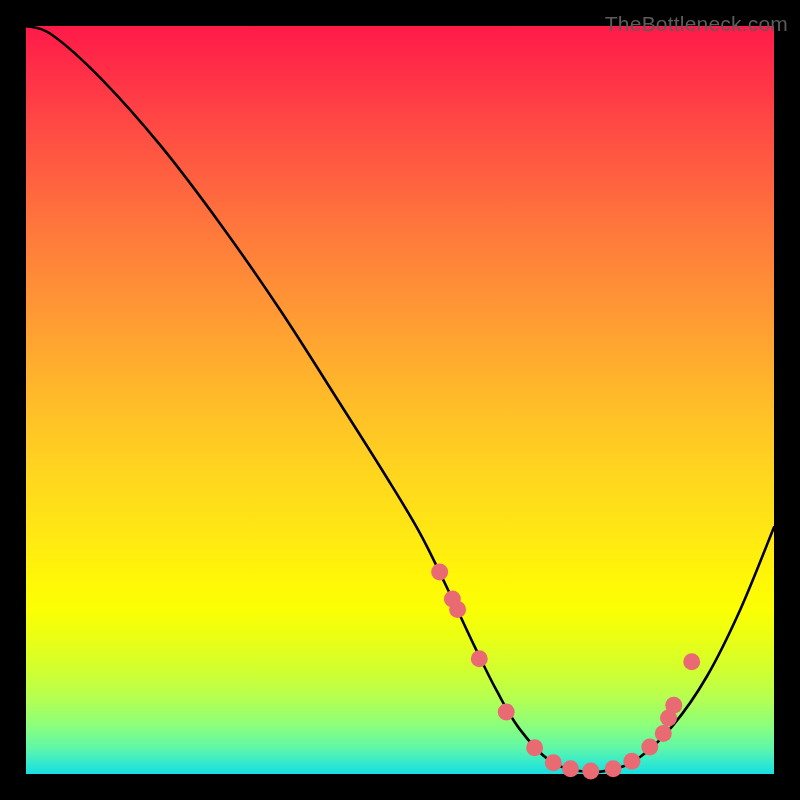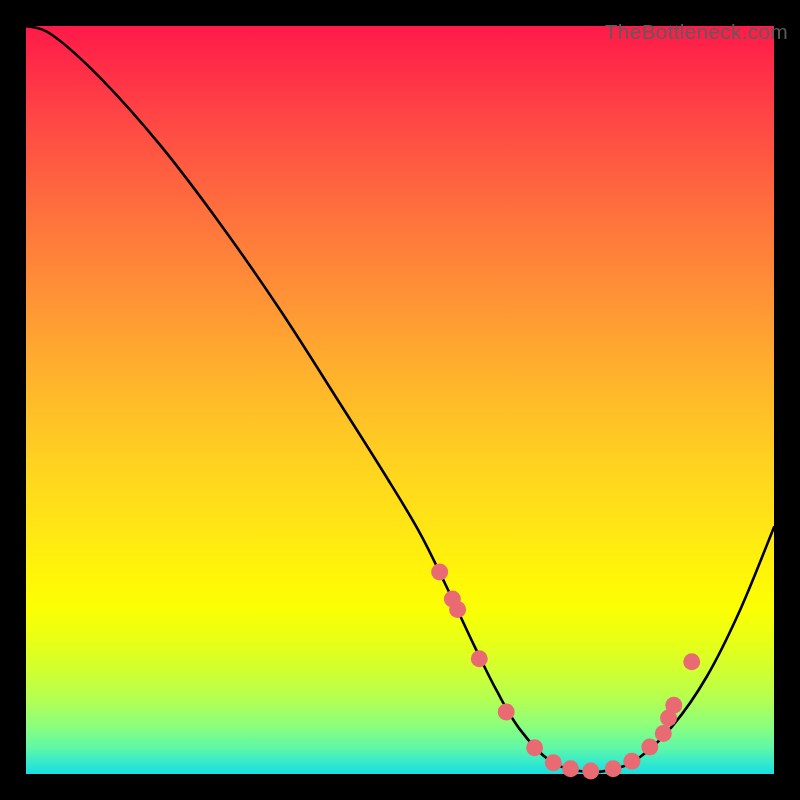--- a/index.html
+++ b/index.html
@@ -34,21 +34,21 @@
       #d2ff2f 86%,
       #b4ff52 90%,
       #8cff7c 93.5%,
       #60f7a7 96.5%,
       #34e9cd 98.5%,
       #18dfe0 100%
     );
   }
   .watermark {
     position: absolute;
-    top: 20px;
+    top: 12px;
     right: 12px;
     color: #5c5c5c;
     font-size: 21px;
     font-weight: 500;
     letter-spacing: 0.2px;
     user-select: none;
   }
   svg.curve {
     position: absolute;
     left: 0;

